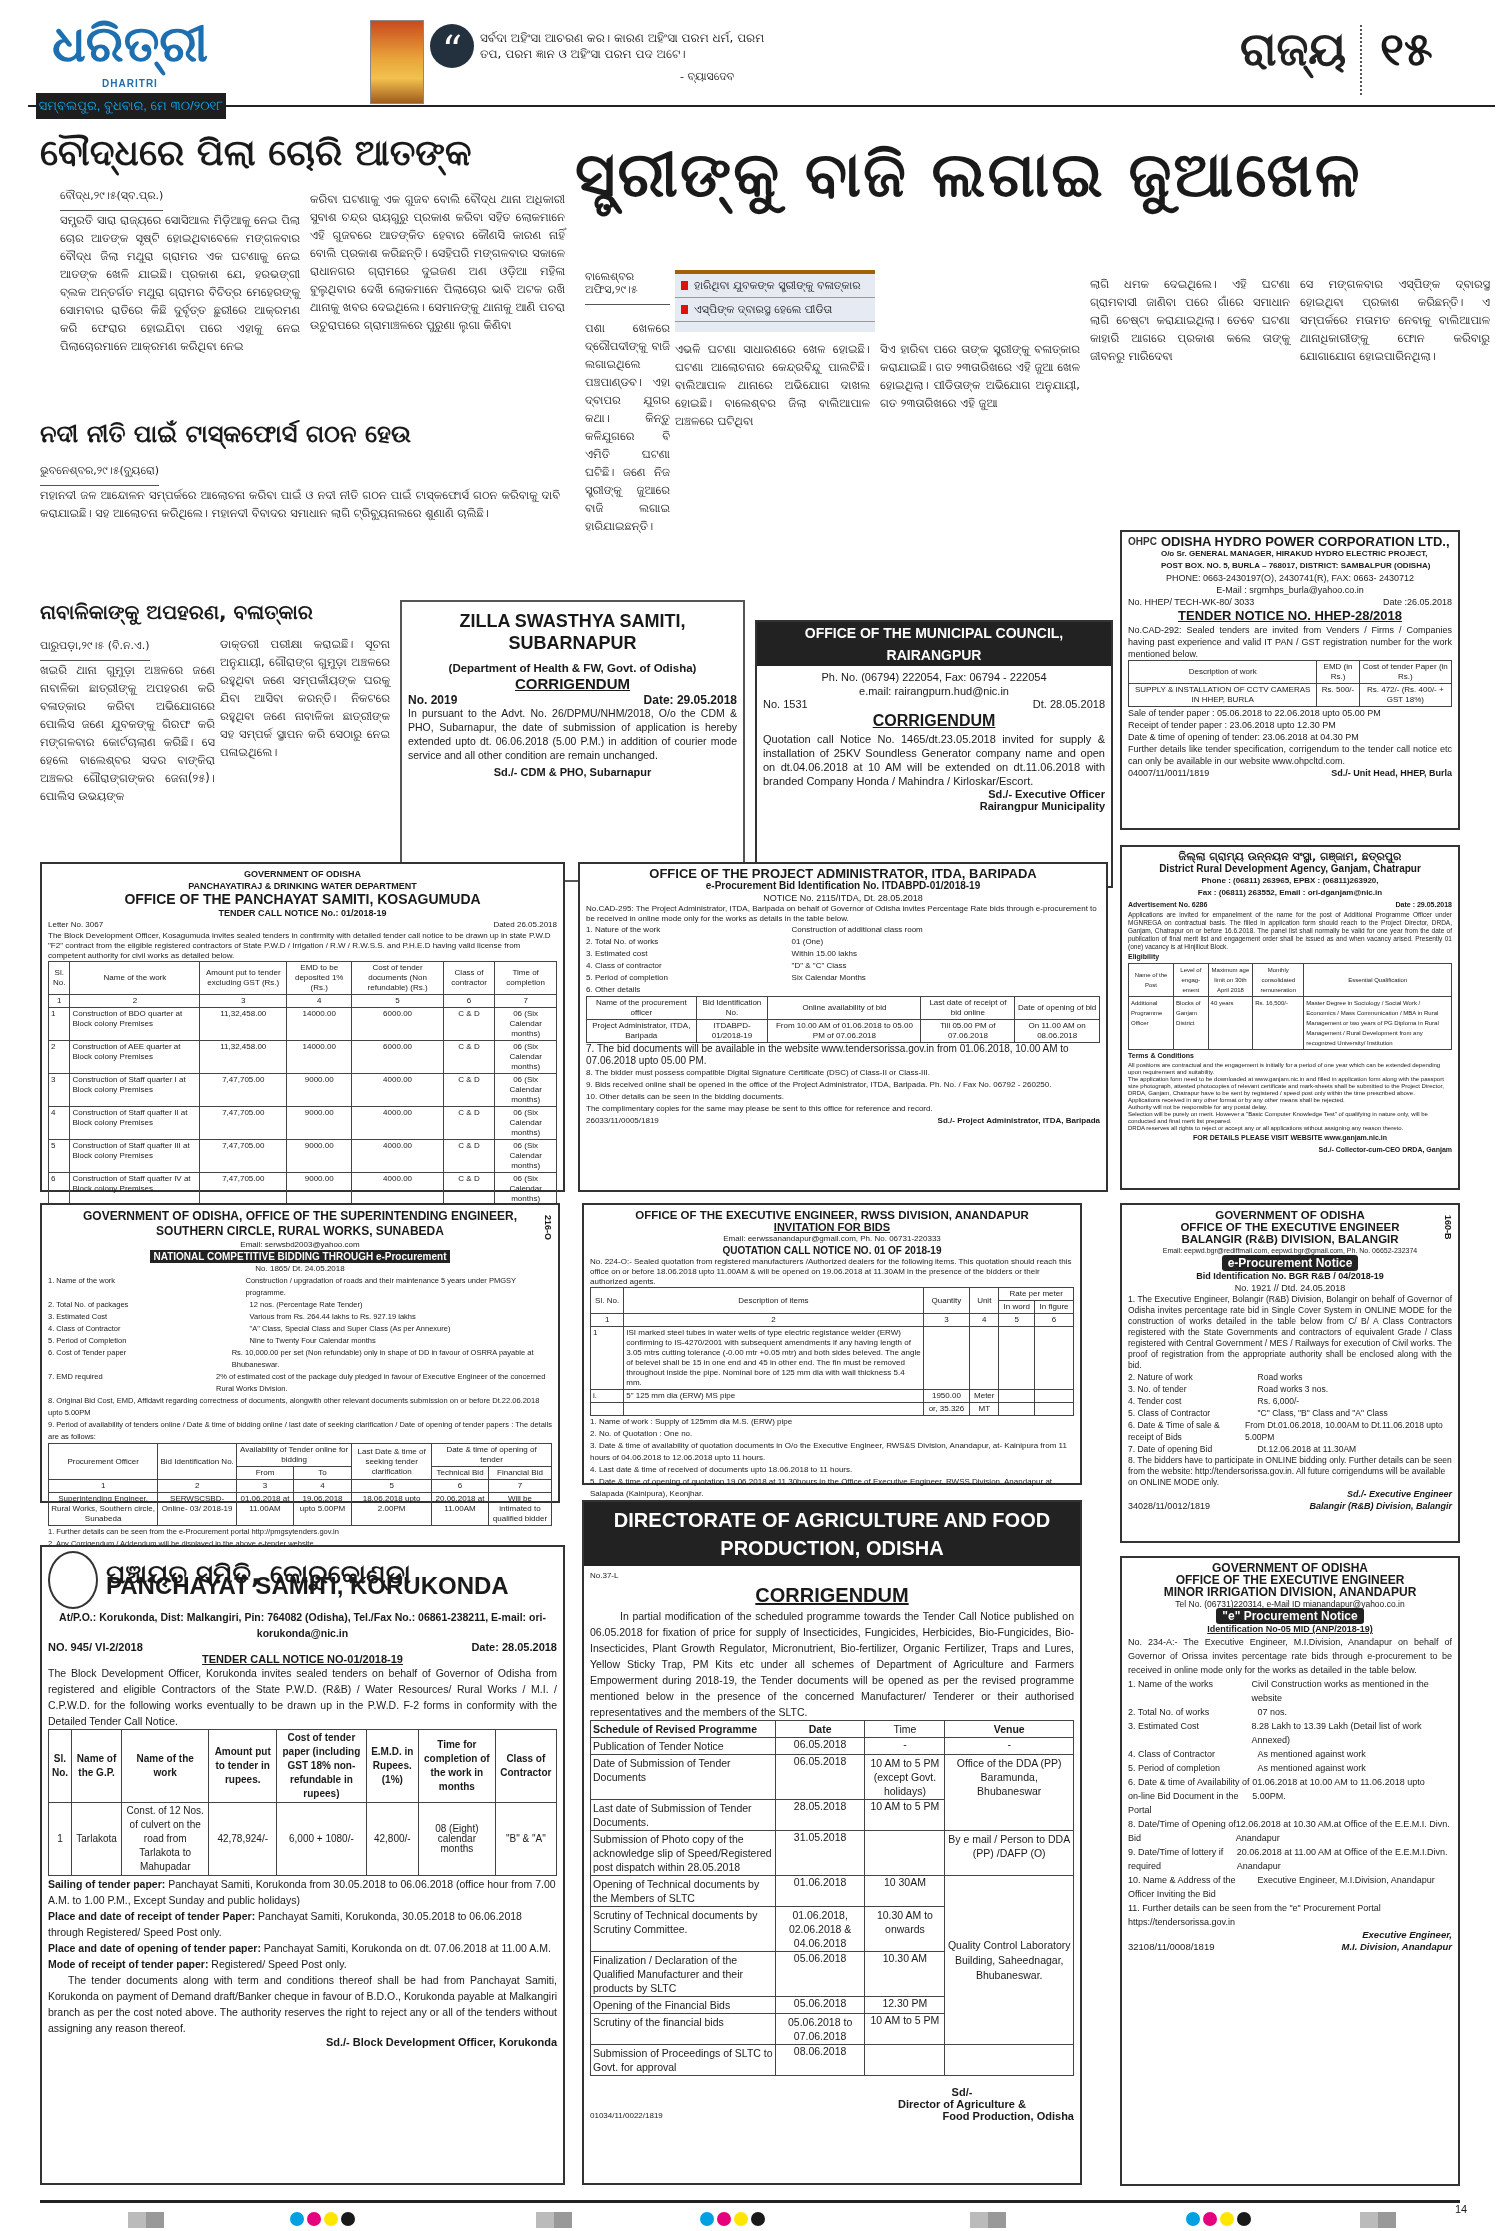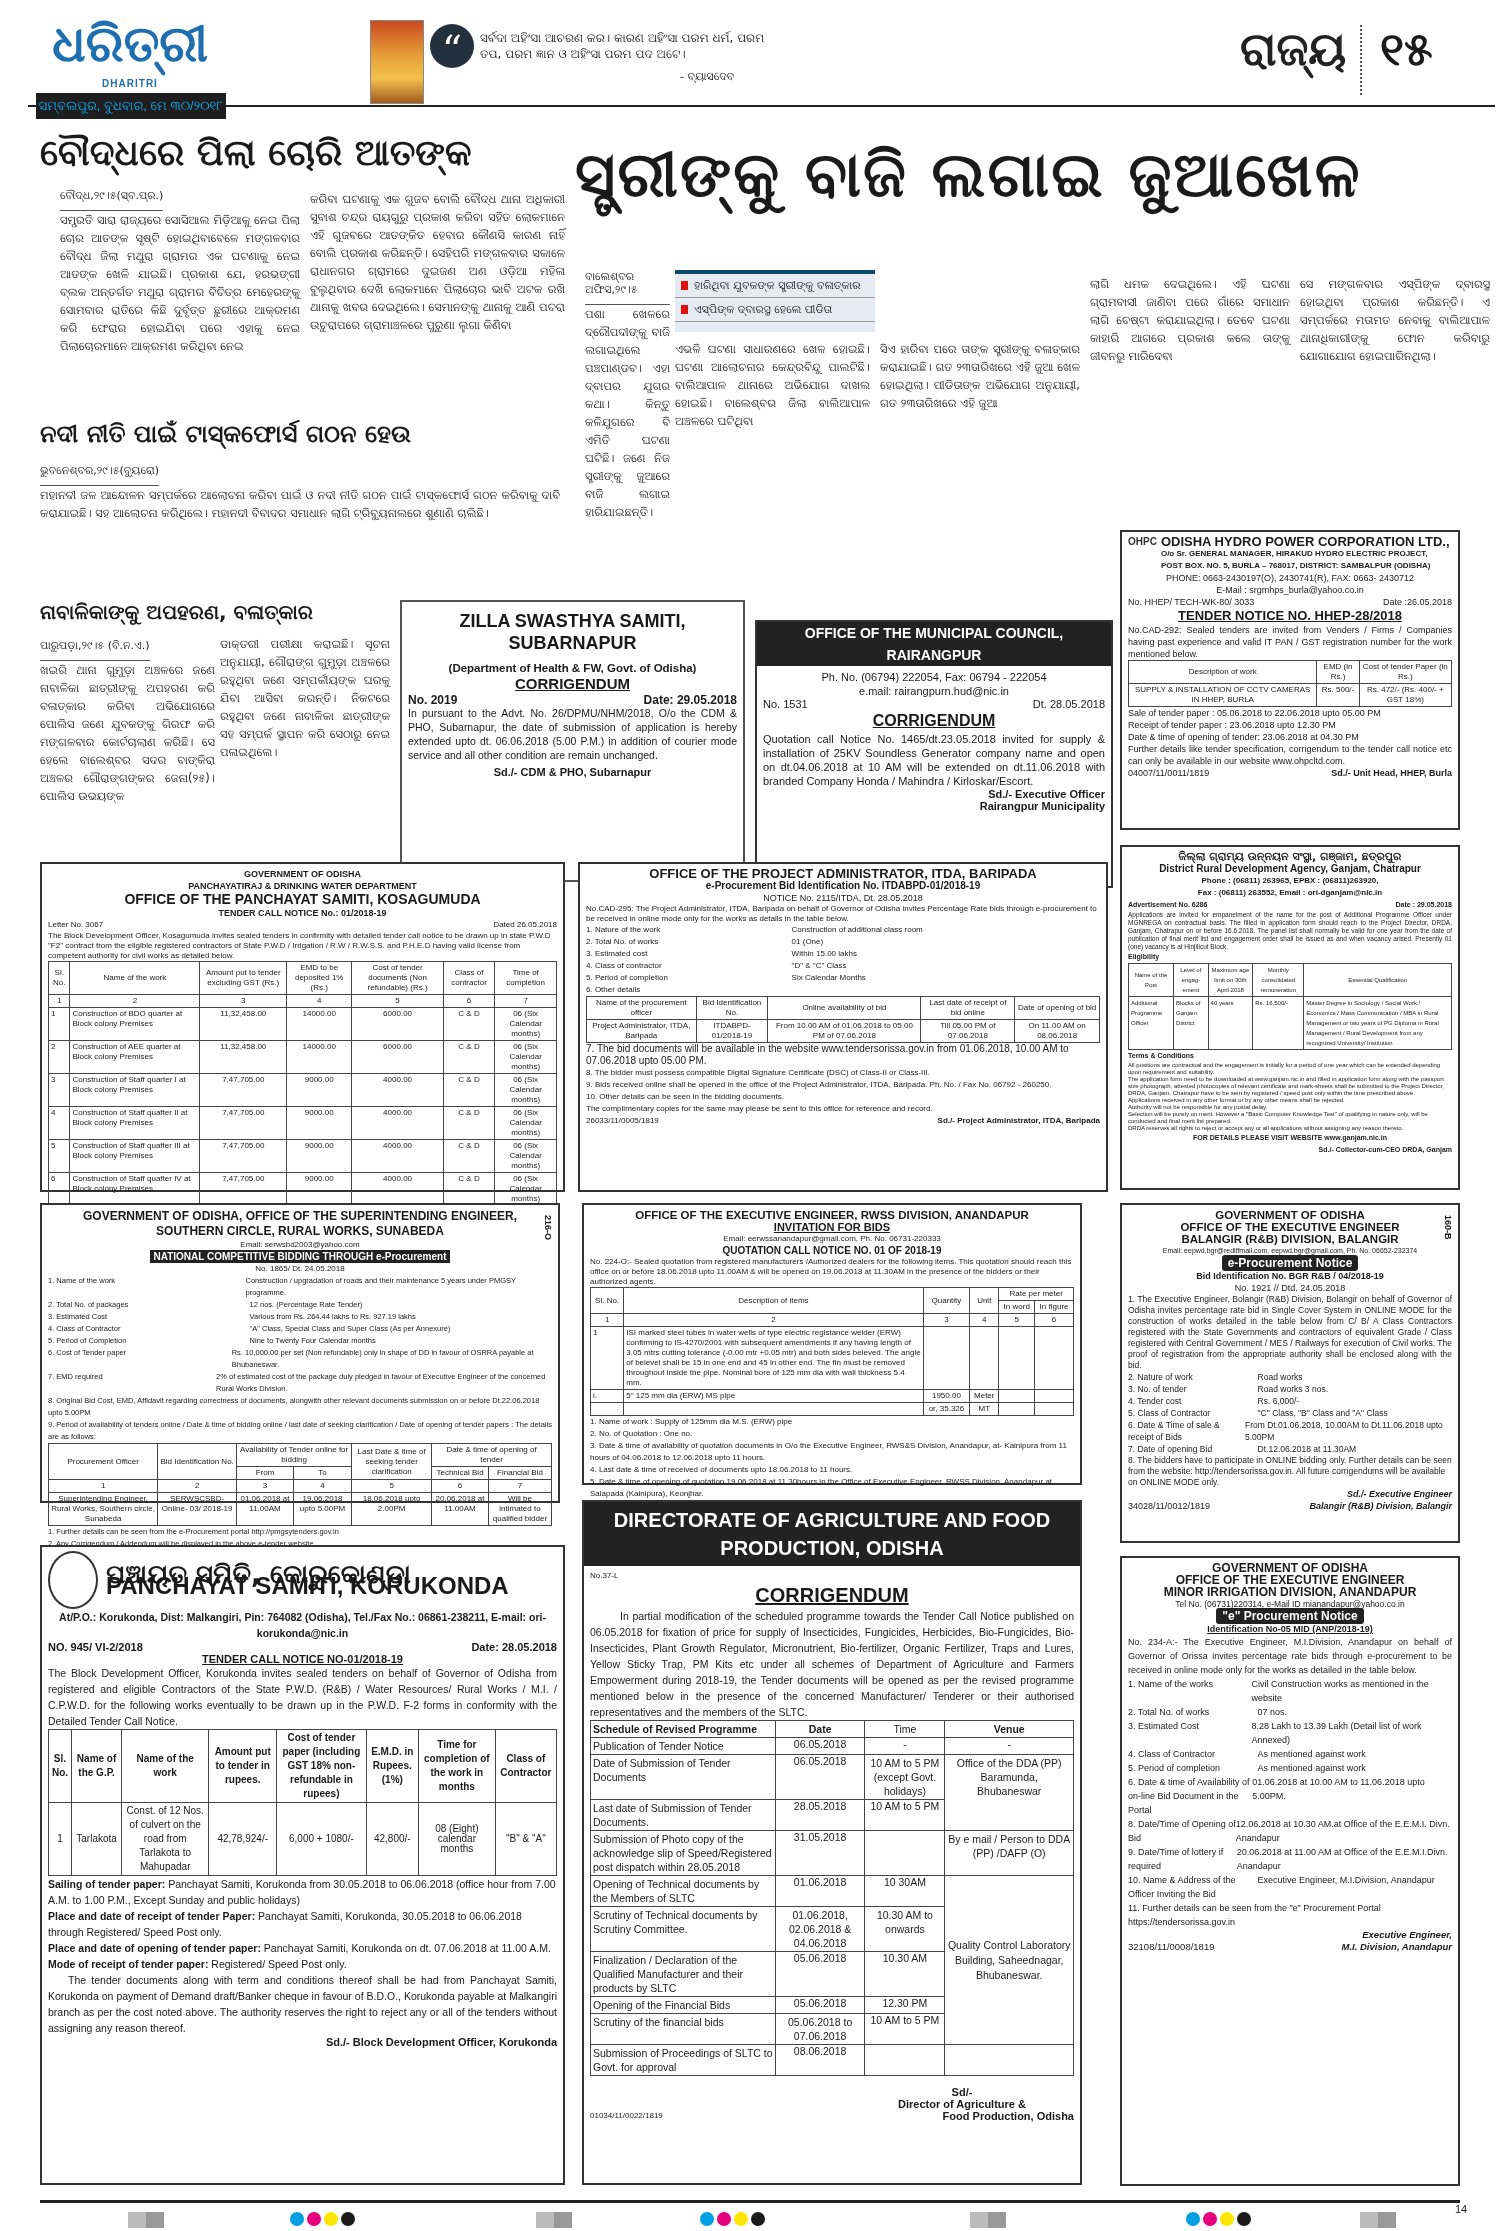--- a/index.html
+++ b/index.html
@@ -15,21 +15,21 @@
 .quote-text{left:480px;top:30px;width:300px;font-size:12px;line-height:16px;font-family:"DejaVu Sans",sans-serif}
 .quote-author{left:680px;top:70px;font-size:11px;font-family:"DejaVu Sans",sans-serif}
 .section-name{left:1240px;top:22px;font-size:46px;font-weight:bold;font-family:"DejaVu Sans",sans-serif;color:#222}
 .vsep{left:1190px;top:25px;width:0;height:70px;border-left:2px dotted #555}
 .page-num{left:1380px;top:22px;font-size:46px;font-weight:bold;font-family:"DejaVu Sans",sans-serif}
 .head1{left:40px;top:132px;font-size:36px;font-weight:bold;font-family:"DejaVu Sans",sans-serif}
 .head2{left:575px;top:138px;font-size:62px;font-weight:bold;font-family:"DejaVu Sans",sans-serif;letter-spacing:2px}
 .byline{font-size:11px;font-family:"DejaVu Sans",sans-serif;border-bottom:1px solid #555;padding-bottom:8px;display:inline-block}
 .col{font-size:11.5px;line-height:18px;font-family:"DejaVu Sans",sans-serif;text-align:justify;color:#222}
 .sub-head{font-size:24px;font-weight:bold;font-family:"DejaVu Sans",sans-serif}
-.highlight-box{left:675px;top:270px;width:200px;height:62px;background:#e6ebf3;border-top:4px solid #0c4a6e}
+.highlight-box{left:675px;top:270px;width:200px;height:62px;background:#e6ebf3;border-top:4px solid #a16207}
 .hl-item{font-size:11px;font-family:"DejaVu Sans",sans-serif;padding:5px 6px;border-bottom:1px solid #999}
 .hl-item::before{content:"";display:inline-block;width:7px;height:9px;background:#d11;margin-right:6px;vertical-align:-1px}
 .ad{position:absolute;border:2px solid #333;padding:4px 6px;font-size:9px;line-height:12px;background:#fff}
 .ad h3{text-align:center;font-weight:bold}
 .center{text-align:center}
 .bold{font-weight:bold}
 .ul{text-decoration:underline}
 table{border-collapse:collapse;width:100%}
 td,th{border:1px solid #444;padding:1px 2px;font-size:8px;line-height:10px;vertical-align:top;font-weight:normal}
 th{text-align:center;vertical-align:middle}
@@ -76,21 +76,21 @@
 <div class="abs sub-head" style="left:40px;top:600px;font-size:20px">ନାବାଳିକାଙ୍କୁ ଅପହରଣ, ବଳାତ୍କାର</div>
 <div class="abs" style="left:40px;top:635px;width:175px">
   <div class="byline">ପାରୁପଡ଼ା,୨୯।୫ (ବି.ନ.ଏ.)</div>
   <div class="col">ଖଇରି ଥାନା ଗୁମୁଡ଼ା ଅଞ୍ଚଳରେ ଜଣେ ନାବାଳିକା ଛାତ୍ରୀଙ୍କୁ ଅପହରଣ କରି ବଳାତ୍କାର କରିବା ଅଭିଯୋଗରେ ପୋଲିସ ଜଣେ ଯୁବକଙ୍କୁ ଗିରଫ କରି ମଙ୍ଗଳବାର କୋର୍ଟଚାଲାଣ କରିଛି। ସେ ହେଲେ ବାଲେଶ୍ବର ସଦର ବାଙ୍କିରା ଅଞ୍ଚଳର ଗୌରାଙ୍ଗଙ୍କର ଜେନା(୨୫)। ପୋଲିସ ଉଭୟଙ୍କ</div>
 </div>
 <div class="abs col" style="left:220px;top:635px;width:170px">ଡାକ୍ତରୀ ପରୀକ୍ଷା କରାଇଛି। ସୂଚନା ଅନୁଯାୟୀ, ଗୌରାଙ୍ଗ ଗୁମୁଡ଼ା ଅଞ୍ଚଳରେ ରହୁଥିବା ଜଣେ ସମ୍ପର୍କୀୟଙ୍କ ଘରକୁ ଯିବା ଆସିବା କରନ୍ତି। ନିକଟରେ ରହୁଥିବା ଜଣେ ନାବାଳିକା ଛାତ୍ରୀଙ୍କ ସହ ସମ୍ପର୍କ ସ୍ଥାପନ କରି ସେଠାରୁ ନେଇ ପଳାଇଥିଲେ।</div>
 
 <div class="abs head2">ସ୍ତ୍ରୀଙ୍କୁ ବାଜି ଲଗାଇ ଜୁଆଖେଳ</div>
 <div class="abs" style="left:585px;top:270px;width:85px">
   <div class="byline">ବାଲେଶ୍ବର ଅଫିସ,୨୯।୫</div>
-  <div class="col" style="">ପଶା ଖେଳରେ ଦ୍ରୌପଦୀଙ୍କୁ ବାଜି ଲଗାଇଥିଲେ ପଞ୍ଚପାଣ୍ଡବ। ଏହା ଦ୍ବାପର ଯୁଗର କଥା। କିନ୍ତୁ କଳିଯୁଗରେ ବି ଏମିତି ଘଟଣା ଘଟିଛି। ଜଣେ ନିଜ ସ୍ତ୍ରୀଙ୍କୁ ଜୁଆରେ ବାଜି ଲଗାଇ ହାରିଯାଇଛନ୍ତି।</div>
+  <div class="col" style="margin-top:14px">ପଶା ଖେଳରେ ଦ୍ରୌପଦୀଙ୍କୁ ବାଜି ଲଗାଇଥିଲେ ପଞ୍ଚପାଣ୍ଡବ। ଏହା ଦ୍ବାପର ଯୁଗର କଥା। କିନ୍ତୁ କଳିଯୁଗରେ ବି ଏମିତି ଘଟଣା ଘଟିଛି। ଜଣେ ନିଜ ସ୍ତ୍ରୀଙ୍କୁ ଜୁଆରେ ବାଜି ଲଗାଇ ହାରିଯାଇଛନ୍ତି।</div>
 </div>
 <div class="abs highlight-box">
   <div class="hl-item">ହାରିଥିବା ଯୁବକଙ୍କ ସ୍ତ୍ରୀଙ୍କୁ ବଳାତ୍କାର</div>
   <div class="hl-item">ଏସ୍‌ପିଙ୍କ ଦ୍ବାରସ୍ଥ ହେଲେ ପୀଡିତା</div>
 </div>
 <div class="abs col" style="left:675px;top:340px;width:195px">ଏଭଳି ଘଟଣା ସାଧାରଣରେ ଖେଳ ହୋଇଛି। ଘଟଣା ଆଲୋଚନାର କେନ୍ଦ୍ରବିନ୍ଦୁ ପାଲଟିଛି। ବାଲିଆପାଳ ଥାନାରେ ଅଭିଯୋଗ ଦାଖଲ ହୋଇଛି। ବାଲେଶ୍ବର ଜିଲା ବାଲିଆପାଳ ଅଞ୍ଚଳରେ ଘଟିଥିବା</div>
 <div class="abs col" style="left:880px;top:340px;width:200px">ସିଏ ହାରିବା ପରେ ତାଙ୍କ ସ୍ତ୍ରୀଙ୍କୁ ବଳାତ୍କାର କରାଯାଇଛି। ଗତ ୨୩ତାରିଖରେ ଏହି ଜୁଆ ଖେଳ ହୋଇଥିଲା। ପୀଡିତାଙ୍କ ଅଭିଯୋଗ ଅନୁଯାୟୀ, ଗତ ୨୩ତାରିଖରେ ଏହି ଜୁଆ</div>
 <div class="abs col" style="left:880px;top:275px;width:0"></div>
 <div class="abs col" style="left:885px;top:275px;width:0"></div>
 <div class="abs col" style="left:880px;top:275px"></div>

